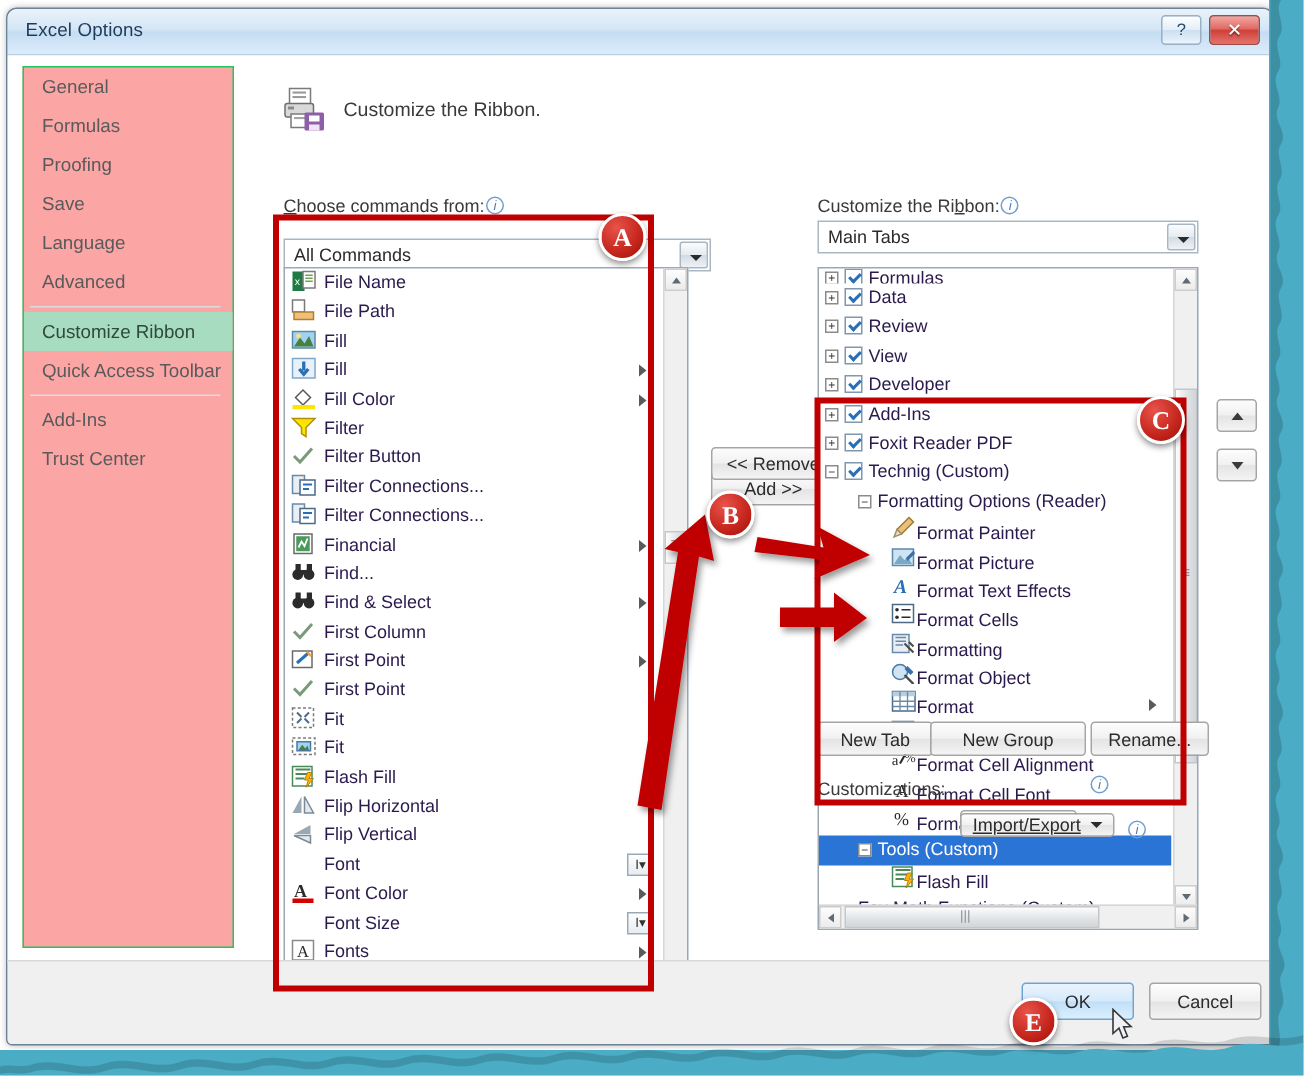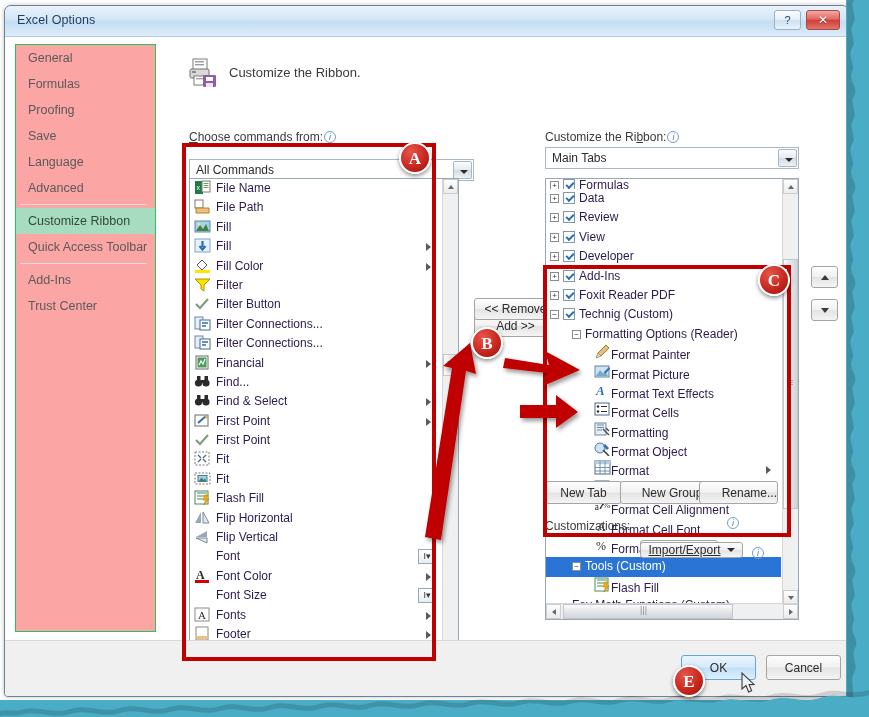--- a/index.html
+++ b/index.html
@@ -491,20 +491,23 @@
                     <rect x="10.5" y="2" width="3.5" height="5" fill="#2b2b2b"></rect>
                     <rect x="6.5" y="6" width="4" height="3" fill="#2b2b2b"></rect>
                   </svg></span><span>Find...</span></div>
               <div class="lrow"><span class="ico"><svg width="17" height="15" viewBox="0 0 17 15">
                     <circle cx="4.5" cy="9" r="3.6" fill="#2b2b2b"></circle>
                     <circle cx="12" cy="9" r="3.6" fill="#2b2b2b"></circle>
                     <rect x="3" y="2" width="3.5" height="5" fill="#2b2b2b"></rect>
                     <rect x="10.5" y="2" width="3.5" height="5" fill="#2b2b2b"></rect>
                     <rect x="6.5" y="6" width="4" height="3" fill="#2b2b2b"></rect>
                   </svg></span><span>Find &amp; Select</span><span class="sub"></span></div>
+              <div class="lrow"><span class="ico"><svg width="17" height="15" viewBox="0 0 17 15">
+                    <path d="M2,8 L6,12 L14,3" stroke="#7a9a7a" stroke-width="2" fill="none"></path>
+                  </svg></span><span>First Column</span></div>
               <div class="lrow"><span class="ico"><svg width="17" height="15" viewBox="0 0 17 15">
                     <rect x="1" y="2" width="13" height="11" fill="#fff" stroke="#6a6a6a"></rect>
                     <path d="M4,10 L12,3" stroke="#2a6fb5" stroke-width="2"></path>
                     <path d="M11,2 L14,5 L13,6 L10,3 Z" fill="#f0a030"></path>
                   </svg></span><span>First Point</span><span class="sub"></span></div>
               <div class="lrow"><span class="ico"><svg width="17" height="15" viewBox="0 0 17 15">
                     <path d="M2,8 L6,12 L14,3" stroke="#7a9a7a" stroke-width="2" fill="none"></path>
                   </svg></span><span>First Point</span></div>
               <div class="lrow"><span class="ico"><svg width="17" height="15" viewBox="0 0 17 15">
                     <rect x="1" y="1" width="14" height="13" fill="none" stroke="#7a7a7a" stroke-dasharray="2,1.5"></rect>
@@ -651,21 +654,21 @@
 
         <div class="arrbtn up" style="left:648px; top:222px;"></div>
         <div class="arrbtn dn" style="left:648px; top:255px;"></div>
 
         <div class="btn" style="left:382px; top:437px; width:77px; height:23px;">
           <span>New Tab</span>
         </div>
         <div class="btn" style="left:457px; top:437px; width:104px; height:23px;">
           <span>New Group</span>
         </div>
-        <div class="btn" style="left:536px; top:437px; width:79px; height:23px;justify-content:flex-end;">
+        <div class="btn" style="left:564px; top:437px; width:79px; height:23px;">
           <span>Rename...</span>
         </div>
 
         <div class="field-label" style="left:382px; top:475px;">Customizations:</div>
         <div class="btn" style="left:477px; top:496px; width:78px; height:16px;">
           <span class="cap">Reset</span>
         </div>
         <span class="info-i" style="position:absolute;left:563px;top:473px;">i</span>
 
         <div class="btn" style="left:477px; top:498px; width:103px; height:16px;text-decoration:underline;">

